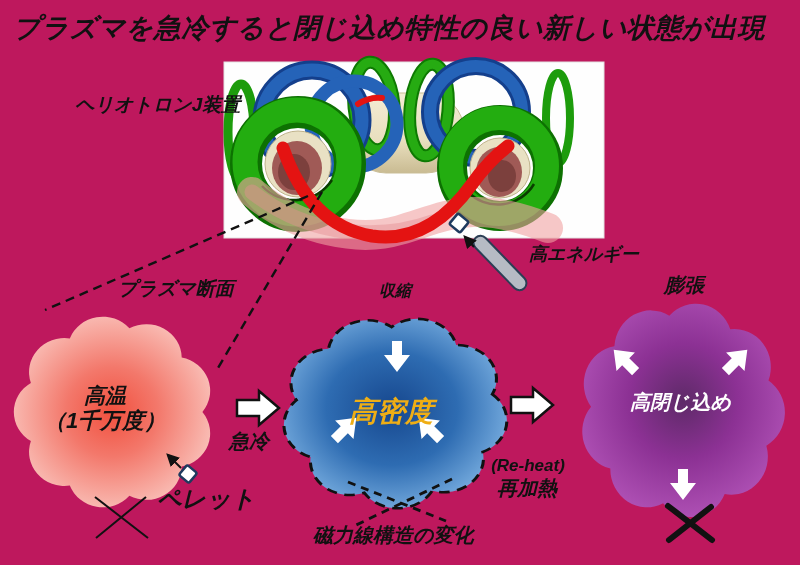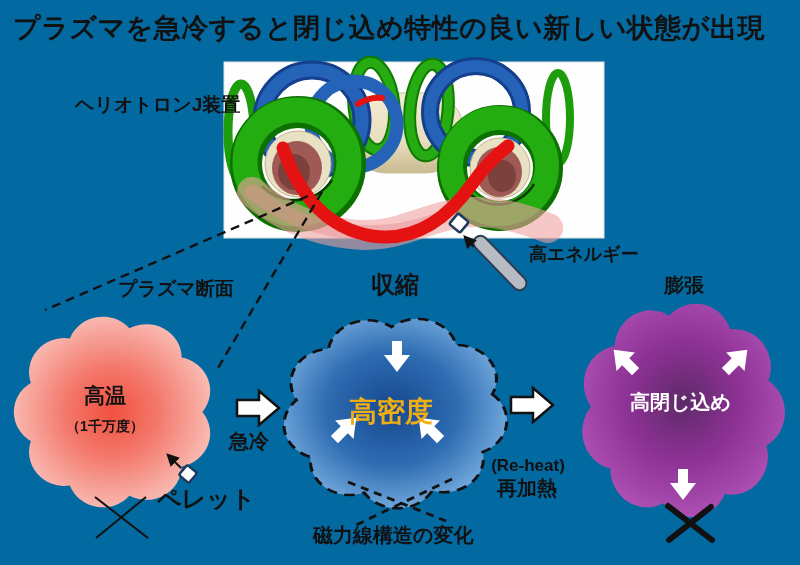--- a/index.html
+++ b/index.html
@@ -1,30 +1,31 @@
 <!DOCTYPE html>
 <html><head>
 <meta charset="utf-8">
 <style>
   html,body { margin:0; padding:0; background:#fff; }
   .canvas {
-    position:relative; width:800px; height:565px; background:#0369a1;
+    position:relative; width:800px; height:565px; background:#be185d;
     overflow:hidden; font-family:"Liberation Sans","DejaVu Sans",sans-serif;
     color:#111;
+    font-style:italic;
   }
   .lbl { position:absolute; white-space:nowrap; font-weight:700; line-height:1.15; }
   .ctr { transform:translateX(-50%); text-align:center; }
   #title        { left:13px;  top:13px;  font-size:27px; letter-spacing:0.5px; }
   #device-label { left:75px;  top:94px;  font-size:19px;text-align:right; }
   #pellet-inject{ left:529px; top:244px; font-size:18px; }
   #xsec-label   { left:118px; top:278px; font-size:19px;text-align:center; }
-  #cap-shrink   { left:395px; top:271px; font-size:24px; }
+  #cap-shrink   { left:395px; top:282px; font-size:16px; }
   #cap-expand   { left:684px; top:274px; font-size:20px; }
   #hot-body     { left:105px; top:384px; font-size:21px; }
-  #hot-body .l2 { font-size:14px;margin-top:10px; }
+  #hot-body .l2 { font-size:22px; }
   #cool-label   { left:229px; top:430px; font-size:20px; }
   #dense-body   { left:391px; top:396px; font-size:28px; color:#efae15; }
   #reheat-label { left:527px; top:433px; font-size:20px;margin-top:44px; }
   #reheat-sub   { left:528px; top:456px; font-size:17px; }
   #conf-body    { left:630px; top:390px; font-size:20px; color:#ffffff; line-height:25px; }
   #pellet-label { left:157px; top:485px; font-size:24px; }
   #bottom-note  { left:313px; top:524px; font-size:20px; }
   svg { position:absolute; left:0; top:0; }
 </style>
 </head>

